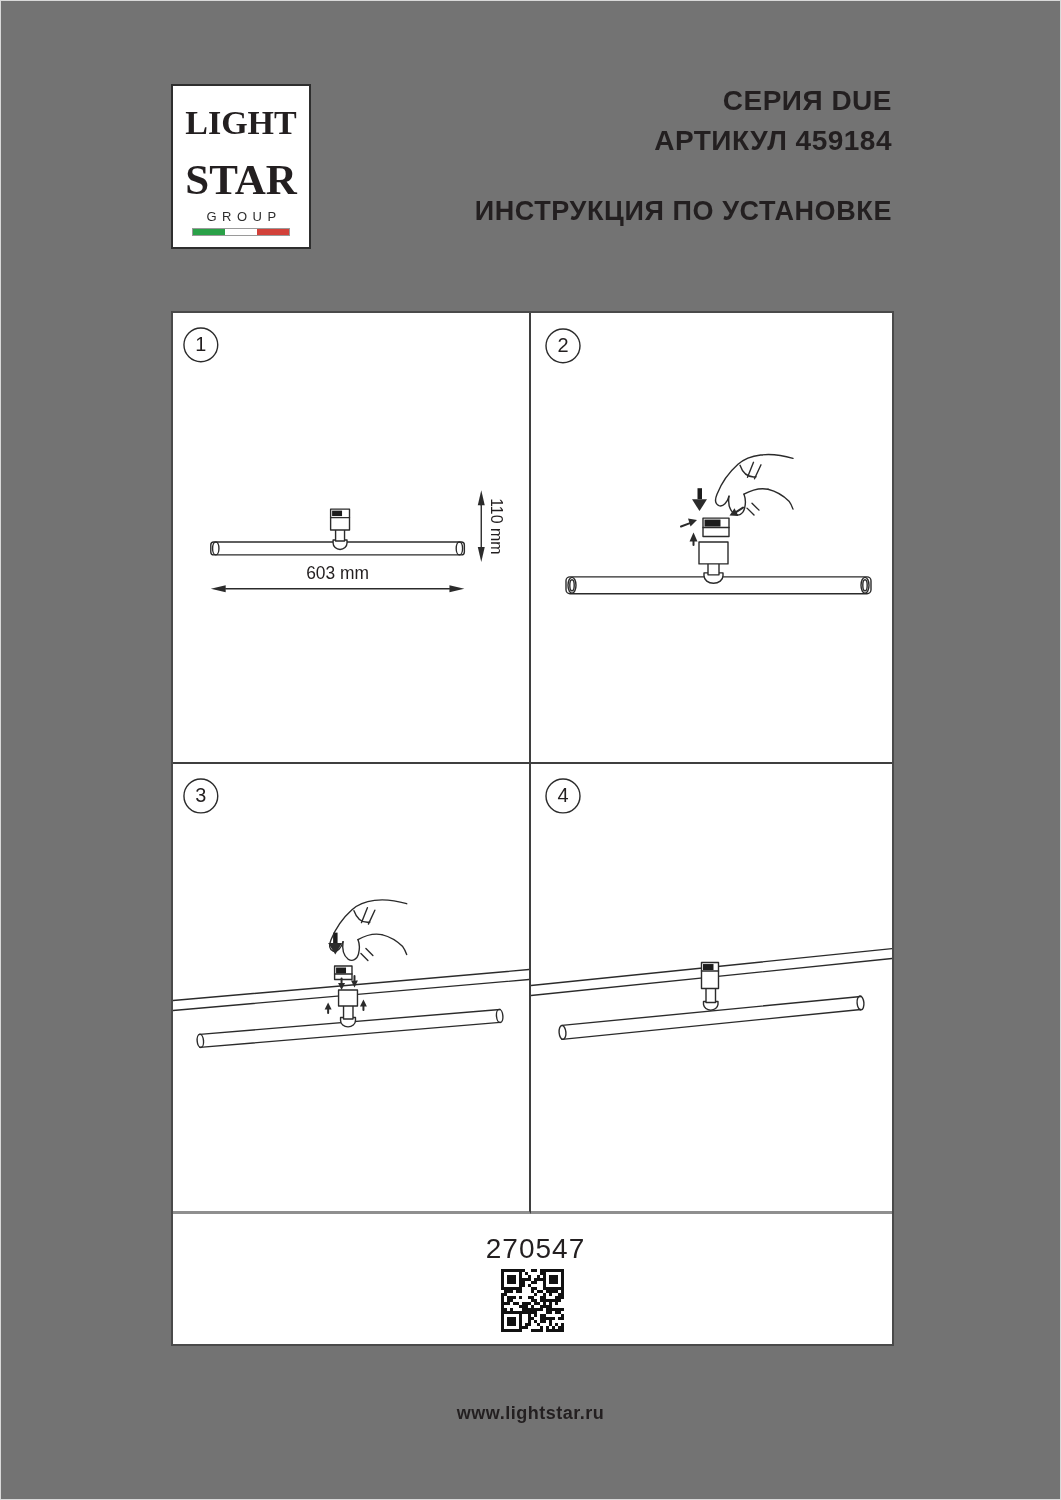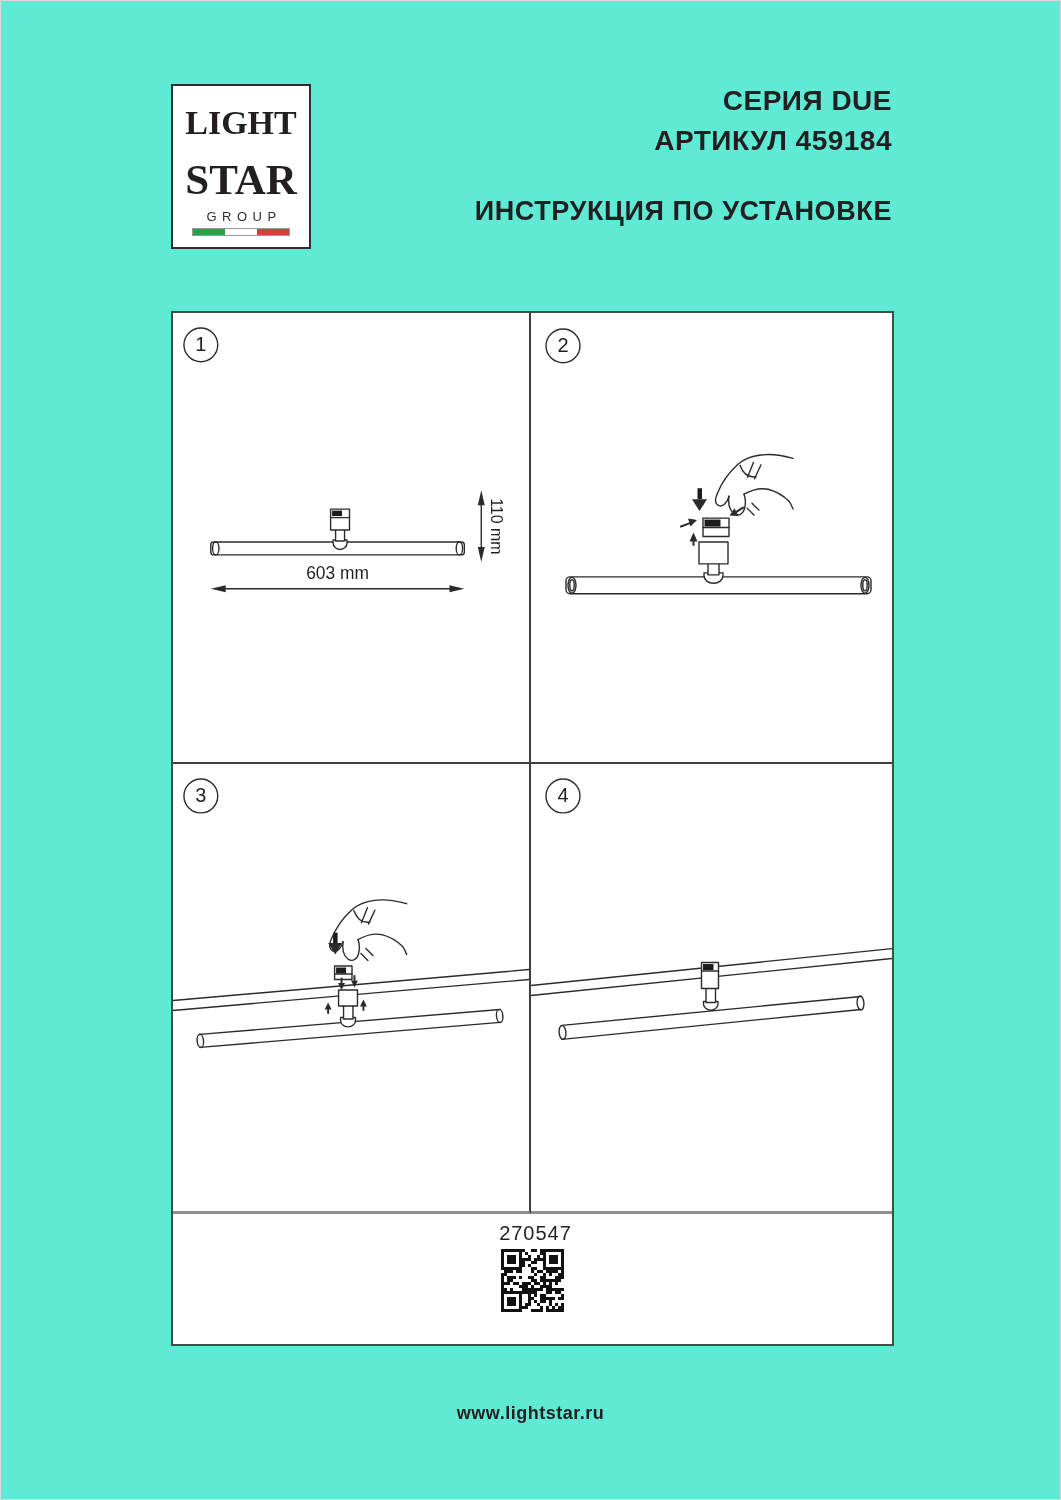--- a/index.html
+++ b/index.html
@@ -1,16 +1,16 @@
 <!DOCTYPE html>
 <html><head>
 <meta charset="utf-8">
 <style>
   html,body{margin:0;padding:0;background:#fff;}
-  .page{position:relative;width:1061px;height:1500px;background:#5eead4;overflow:hidden;
+  .page{position:relative;width:1061px;height:1500px;background:#737373;overflow:hidden;
         font-family:"Liberation Sans",sans-serif;color:#231f20;box-sizing:border-box;
         border:1px solid #d9d9d9;}
   
   .logo{position:absolute;left:170px;top:83px;width:140px;height:165px;border:2px solid #2e2e2e;
         box-sizing:border-box;display:flex;flex-direction:column;align-items:center;background:#fff;}
   .logo-l1{font-family:"Liberation Serif",serif;font-weight:700;font-size:34px;line-height:1;margin-top:20px;}
   .logo-l2{font-family:Liberation Serif, serif;font-weight:700;font-size:43px;line-height:1;margin-top:18px;}
   .logo-l3{font-size:13px;font-weight:400;letter-spacing:5.5px;margin-top:8px;color:#2e2e2e;padding-left:6px;text-align:center;}
   .flag{margin-top:4px;width:98px;height:8px;display:flex;border:1px solid #9a9a9a;box-sizing:border-box;}
   .flag-g{flex:1;background:#2aa148;}
@@ -21,21 +21,21 @@
   .hdr-series,.hdr-article{font-weight:700;font-size:28px;line-height:40px;letter-spacing:.5px;}
   .hdr-instr{margin-top:34px;font-weight:700;font-size:27px;line-height:33px;letter-spacing:.6px;}
   
   .grid{position:absolute;left:170px;top:310px;width:723px;height:1035px;border:2px solid #4a4a4a;box-sizing:border-box;}
   .cell{position:absolute;box-sizing:border-box;background:#fff;}
   #p1{left:0;top:0;width:358px;height:451px;border-right:2px solid #3f3f3f;border-bottom:2px solid #3f3f3f;}
   #p2{left:358px;top:0;width:361px;height:451px;border-bottom:2px solid #3f3f3f;}
   #p3{left:0;top:451px;width:358px;height:450px;border-right:2px solid #3f3f3f;border-bottom:3px solid #8f8f8f;}
   #p4{left:358px;top:451px;width:361px;height:450px;border-bottom:3px solid #8f8f8f;}
   .strip{left:0;top:901px;width:719px;height:130px;text-align:center;}
-  .strip-article{font-size:20px;letter-spacing:1px;margin-top:8px;padding-left:6px;}
+  .strip-article{font-size:28px;letter-spacing:1px;margin-top:19px;padding-left:6px;}
   .strip svg{margin-top:4px;}
   .cell svg.draw{display:block;width:100%;height:100%;}
   
   .draw circle,.draw rect,.draw line,.draw path,.draw ellipse,.draw polyline{
       stroke:#2b2b2b;stroke-width:1.4;fill:none;stroke-linecap:round;stroke-linejoin:round;}
   .draw .w{fill:#ffffff;}
   .draw .f{fill:#1c1c1c;stroke:none;}
   .draw polygon{fill:#2b2b2b;stroke:none;}
   .draw text{stroke:none;fill:#231f20;}
   .num{font:500 20px "Liberation Sans",sans-serif;text-anchor:middle;}

